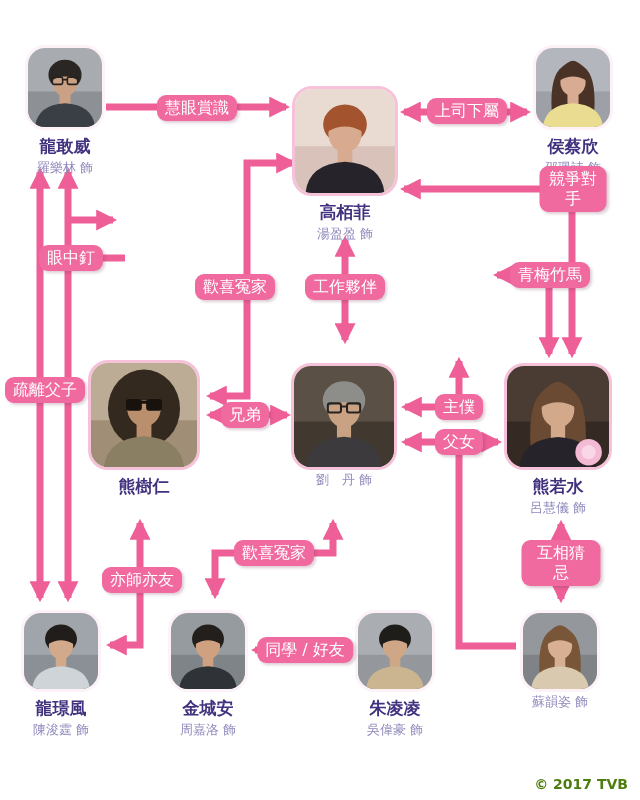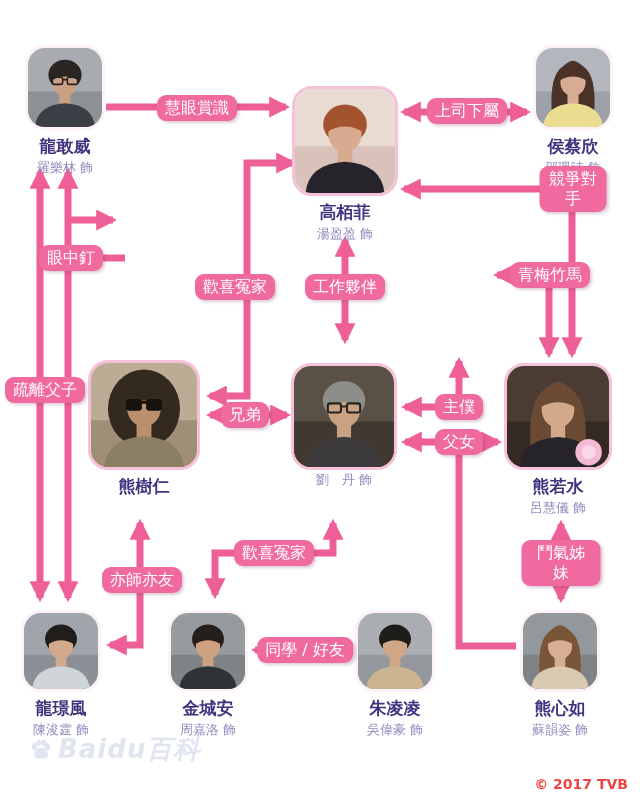--- a/index.html
+++ b/index.html
@@ -61,21 +61,21 @@
   .chr-xiong-xin-ru{left:500px;top:610px}  .chr-xiong-xin-ru .photo{width:80px;height:82px}
 
   .watermark{
     position:absolute;left:28px;top:732px;z-index:4;
     display:flex;align-items:center;gap:4px;
     color:rgba(198,208,226,.55);font-size:26px;font-weight:bold;font-style:italic;
     letter-spacing:1px;user-select:none;
   }
   .copyright{
     position:absolute;right:12px;bottom:8px;z-index:4;
-    color:#ef4444;font-size:14px;font-weight:bold;
+    color:#4d7c0f;font-size:14px;font-weight:bold;
   }
 </style>
 </head>
 <body>
 
 <div id="diagram">
 
   <svg class="lines" width="640" height="800" viewBox="0 0 640 800" aria-hidden="true">
     <defs>
       <marker id="ah" viewBox="0 0 3 3" markerWidth="3" markerHeight="3" refX="2.4" refY="1.5" orient="auto-start-reverse" markerUnits="strokeWidth">
@@ -96,32 +96,20 @@
     <path d="M210,415 H287" marker-start="url(#ah)" marker-end="url(#ah)"></path>
     <path d="M459,361 V407 H405" marker-start="url(#ah)" marker-end="url(#ah)"></path>
     <path d="M405,442 H498" marker-start="url(#ah)" marker-end="url(#ah)"></path>
     <path d="M459,455 V646 H516"></path>
     <path d="M215,595 V553 H333 V523" marker-start="url(#ah)" marker-end="url(#ah)"></path>
     <path d="M140,523 V645 H110" marker-start="url(#ah)" marker-end="url(#ah)"></path>
     <path d="M561,524 V599" marker-start="url(#ah)" marker-end="url(#ah)"></path>
     <path d="M255,650 H348" marker-start="url(#ah)" marker-end="url(#ah)"></path>
   </svg>
 
-  <div class="watermark">
-    <svg width="26" height="26" viewBox="0 0 24 24" aria-hidden="true">
-      <g fill="rgba(198,208,226,.55)">
-        <ellipse cx="6" cy="9" rx="2.4" ry="3.4"></ellipse>
-        <ellipse cx="18" cy="9" rx="2.4" ry="3.4"></ellipse>
-        <ellipse cx="10" cy="5.4" rx="2.2" ry="3.2"></ellipse>
-        <ellipse cx="14.5" cy="5.4" rx="2.2" ry="3.2"></ellipse>
-        <path d="M12 10c-3.6 0-6.4 3.2-6.4 6.2 0 2.4 1.7 3.8 3.6 3.8 1.2 0 2-.4 2.8-.4s1.6.4 2.8.4c1.9 0 3.6-1.4 3.6-3.8C18.4 13.2 15.6 10 12 10z"></path>
-      </g>
-    </svg>
-    <span>Baidu百科</span>
-  </div>
 
   <div class="copyright">© 2017 TVB</div>
 <div class="chr chr-long-gan-wai">
       <div class="photo">
         <svg viewBox="0 0 100 100" preserveAspectRatio="xMidYMid slice" aria-hidden="true">
     <rect width="100" height="100" fill="#a8acb0"></rect>
     <rect y="55" width="100" height="45" fill="#8d9195"></rect>
     <ellipse cx="50" cy="34" rx="21" ry="19" fill="#2a2623"></ellipse>
     <rect x="43" y="54" width="14" height="18" fill="#caa184"></rect>
     <ellipse cx="50" cy="43" rx="16" ry="18" fill="#caa184"></ellipse>
@@ -282,31 +270,30 @@
     <rect y="55" width="100" height="45" fill="#7f8387"></rect>
     <path d="M24,92 Q19,42 33,27 Q44,16 50,16 Q56,16 67,27 Q81,42 76,92 Z" fill="#7a5638"></path>
     <rect x="43" y="54" width="14" height="18" fill="#d8af92"></rect>
     <ellipse cx="50" cy="43" rx="16" ry="18" fill="#d8af92"></ellipse>
     <path d="M33,41 Q33,23 50,23 Q67,23 67,41 Q50,31 33,41 Z" fill="#7a5638"></path>
 
     <path d="M12,100 Q15,72 50,70 Q85,72 88,100 Z" fill="#d9c9ae"></path>
 
   </svg>
       </div>
-      <div class="name">熊心如</div>
       <div class="actor">蘇韻姿 飾</div>
     </div>
     <div class="rel rel-hui-yan-shang-shi">慧眼賞識</div>
     <div class="rel rel-shang-si-xia-shu">上司下屬</div>
     <div class="rel rel-yan-zhong-ding">眼中釘</div>
     <div class="rel rel-jing-zheng-dui-shou">競爭對手</div>
     <div class="rel rel-huan-xi-yuan-jia">歡喜冤家</div>
     <div class="rel rel-gong-zuo-huo-ban">工作夥伴</div>
     <div class="rel rel-qing-mei-zhu-ma">青梅竹馬</div>
     <div class="rel rel-xiong-di">兄弟</div>
     <div class="rel rel-zhu-pu">主僕</div>
     <div class="rel rel-fu-nv">父女</div>
     <div class="rel rel-shu-li-fu-zi">疏離父子</div>
     <div class="rel rel-wai-gong-wai-sun">歡喜冤家</div>
     <div class="rel rel-yi-shi-yi-you">亦師亦友</div>
-    <div class="rel rel-dou-qi-zi-mei">鬥氣姊妹</div>
+    <div class="rel rel-dou-qi-zi-mei">互相猜忌</div>
     <div class="rel rel-tong-xue-hao-you">同學 / 好友</div>
   </div>
 
 </body></html>

